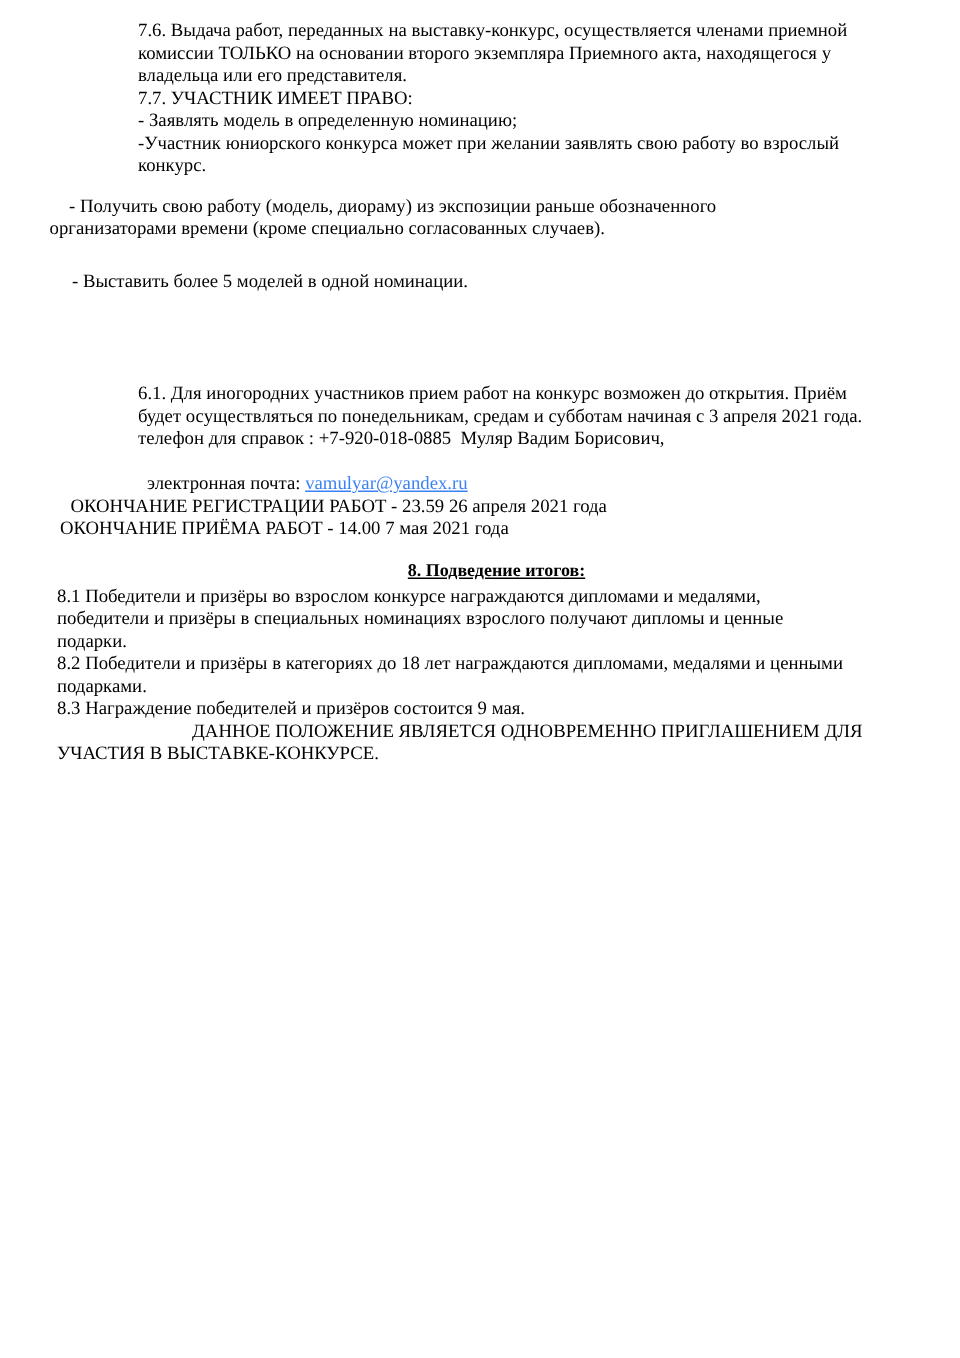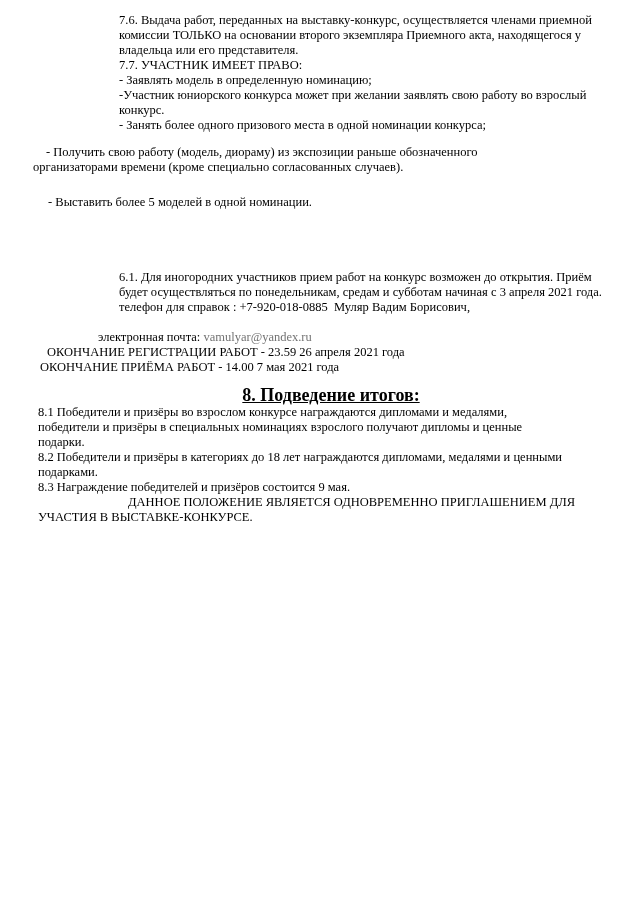--- a/index.html
+++ b/index.html
@@ -18,67 +18,67 @@
     color: #000000;
     padding-top: 13px;
     box-sizing: border-box;
   }
   .line {
     height: 15px;
     line-height: 15px;
     white-space: nowrap;
   }
   
-  .ind-main   { margin-left: 119px; }
+  .ind-main   { margin-left: 92px; }
   .ind-dash1  { margin-left: 88px; }
   .ind-hangA  { margin-left: 46px; }
   .ind-hangB  { margin-left: 33px; }
   .ind-item3  { margin-left: 48px; }
   .ind-email  { margin-left: 98px; }
   .ind-reg    { margin-left: 47px; }
   .ind-rec    { margin-left: 40px; }
   .ind-body   { margin-left: 38px; }
   .ind-close1 { margin-left: 63px; text-align: center; }
   
   .gap-sm  { margin-top: 12px; }
   .gap-xs  { margin-top: 20px; }
   .gap-xl  { margin-top: 60px; }
   .gap-md  { margin-top: 15px; }
   .gap-hd  { margin-top: 13px; }
   .heading {
-    font-size: 18px;
+    font-size: 12px;
     font-weight: bold;
     text-decoration: underline;
     text-align: center;
     white-space: nowrap;
     height: 15px;
     line-height: 15px;
     margin-bottom: 2px;
     padding-left: 22px;
   }
   .email-link {
-    color: #737373;
+    color: #3b82f6;
+    text-decoration: underline;
     cursor: pointer;
   }
 </style>
 </head>
 <body>
 
 <div class="page">
 
   <div class="line ind-main">7.6. Выдача работ, переданных на выставку-конкурс, осуществляется членами приемной</div>
   <div class="line ind-main">комиссии ТОЛЬКО на основании второго экземпляра Приемного акта, находящегося у</div>
   <div class="line ind-main">владельца или его представителя.</div>
 
   <div class="line ind-main">7.7. УЧАСТНИК ИМЕЕТ ПРАВО:</div>
   <div class="line ind-main">- Заявлять модель в определенную номинацию;</div>
   <div class="line ind-main">-Участник юниорского конкурса может при желании заявлять свою работу во взрослый</div>
   <div class="line ind-main">конкурс.</div>
 
-  <div class="line ind-main">- Занять более одного призового места в одной номинации конкурса;</div>
   <div class="line ind-hangA gap-sm">- Получить свою работу (модель, диораму) из экспозиции раньше обозначенного</div>
   <div class="line ind-hangB">организаторами времени (кроме специально согласованных случаев).</div>
   <div class="line ind-item3 gap-xs">- Выставить более 5 моделей в одной номинации.</div>
 
   <div class="line ind-main gap-xl">6.1. Для иногородних участников прием работ на конкурс возможен до открытия. Приём</div>
   <div class="line ind-main">будет осуществляться по понедельникам, средам и субботам начиная с 3 апреля 2021 года.</div>
   <div class="line ind-main">телефон для справок : +7-920-018-0885&nbsp; Муляр Вадим Борисович,</div>
 
   <div class="line ind-email gap-md"><span>электронная почта: </span><a class="email-link">vamulyar@yandex.ru</a></div>
   <div class="line ind-reg">ОКОНЧАНИЕ РЕГИСТРАЦИИ РАБОТ - 23.59 26 апреля 2021 года</div>

